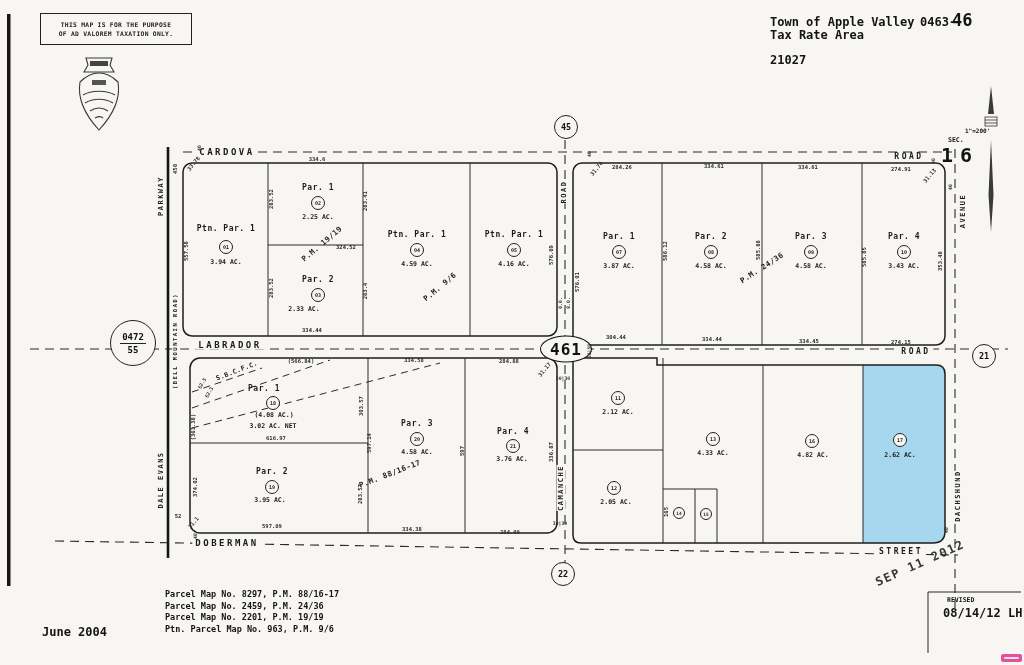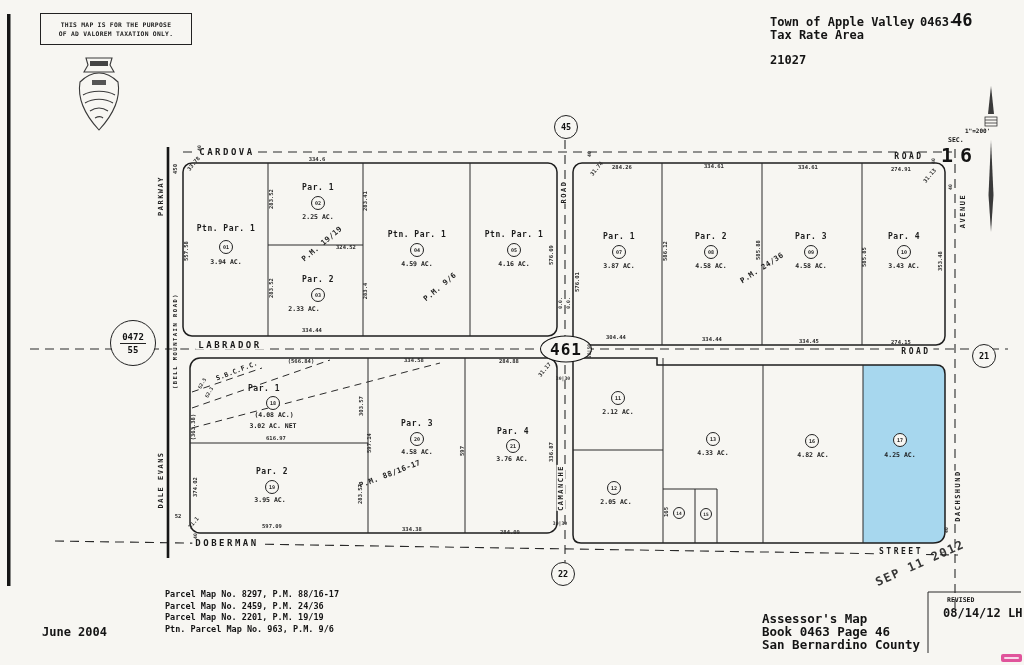--- a/index.html
+++ b/index.html
@@ -228,21 +228,21 @@
   <div class="pc sm" style="left:706px;top:514px">
       <span>15</span>
     </div>
   <div class="pc" style="left:812px;top:441px">
       <span>16</span>
     </div>
   <span class="t ac" style="left:813px;top:455px">4.82 AC.</span>
   <div class="pc" style="left:900px;top:440px">
       <span>17</span>
     </div>
-  <span class="t ac" style="left:900px;top:455px">4.25 AC.</span>
+  <span class="t ac" style="left:900px;top:455px">2.62 AC.</span>
 
   <span class="t name" style="left:264px;top:389px">Par. 1</span>
   <div class="pc" style="left:273px;top:403px">
       <span>18</span>
     </div>
   <span class="t ac" style="left:274px;top:415px">(4.08 AC.)</span>
   <span class="t ac" style="left:273px;top:426px">3.02 AC. NET</span>
   <span class="t name" style="left:272px;top:472px">Par. 2</span>
   <div class="pc" style="left:272px;top:487px">
       <span>19</span>
@@ -317,25 +317,20 @@
   <span class="t dim v tiny" style="left:947px;top:530px">40</span>
   <span class="t dim v tiny" style="left:590px;top:154px">40</span>
 
   <span class="abs" style="left:42px;top:626px;font-size:12px">June 2004</span>
   <div class="abs" style="left:165px;top:589px;font-size:8.5px;line-height:11.5px">
     <div>Parcel Map No. 8297, P.M. 88/16-17</div>
     <div>Parcel Map No. 2459, P.M. 24/36</div>
     <div>Parcel Map No. 2201, P.M. 19/19</div>
     <div>Ptn. Parcel Map No. 963, P.M. 9/6</div>
   </div>
-  <div class="abs" style="left:762px;top:612px;font-size:12.5px;line-height:13px">
-    <div>Assessor's Map</div>
-    <div>Book 0463 Page 46</div>
-    <div>San Bernardino County</div>
-  </div>
   <span class="stamp">SEP 11 2012</span>
   <span class="abs" style="left:947px;top:597px;font-size:6.5px">REVISED</span>
   <span class="abs" style="left:943px;top:607px;font-size:12px">08/14/12 LH</span>
   <div class="badge">
       <i></i>
     </div>
 
 </div>
 
 </body></html>

